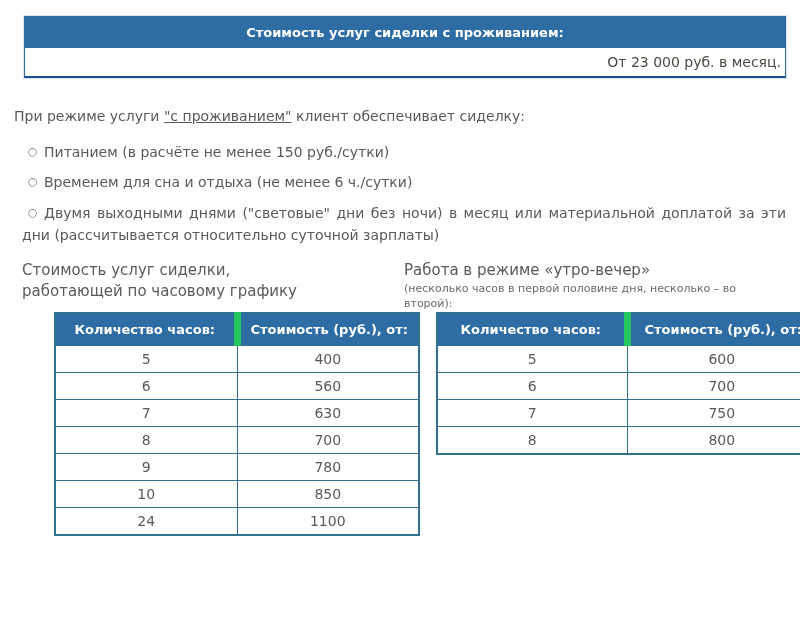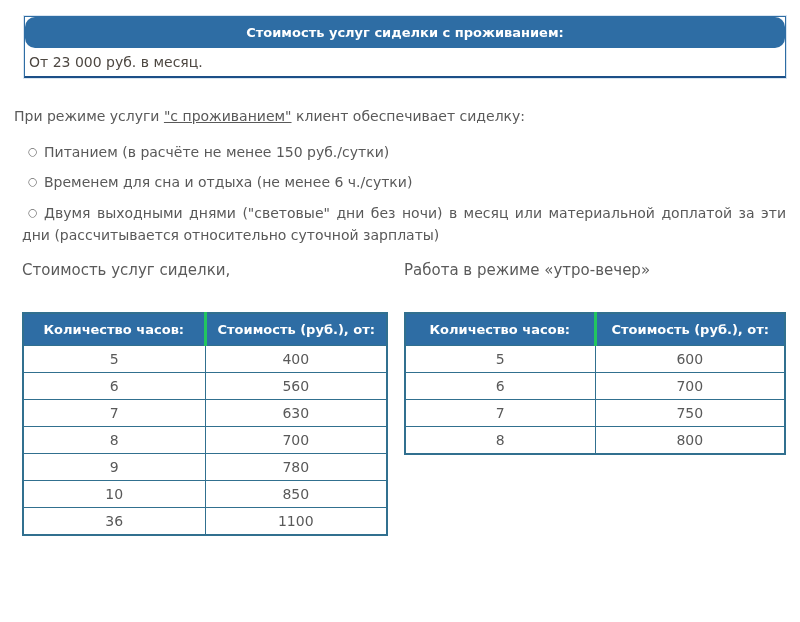--- a/index.html
+++ b/index.html
@@ -19,27 +19,26 @@
     border-bottom: 2px solid #1c4f87;
     outline: 1px solid #d9e5f1;
   }
   .banner-header {
     background: #2e6da4;
     color: #ffffff;
     font-size: 13px;
     font-weight: bold;
     text-align: center;
     padding: 8px 4px;
-    border-radius: 10px;
   }
   .banner-value {
     background: #ffffff;
     color: #4d4741;
     font-size: 14px;
-    text-align: left;
+    text-align: right;
     padding: 6px 4px;
   }
 
   
   .intro {
     margin: 29px 14px 0 14px;
     font-size: 14px;
     line-height: 1.4;
   }
   .intro .live-in-link {
@@ -90,33 +89,34 @@
   .tbl-subtitle {
     font-size: 11px;
     color: #6a6a6a;
     line-height: 1.4;
   }
 
   table.price {
     width: 100%;
     border-collapse: collapse;
     border: 2px solid #31708f;
+    margin-left: 32px;
   }
   table.price th {
     background: #2e6da4;
     color: #ffffff;
     font-size: 13px;
     font-weight: bold;
     text-align: center;
     padding: 8px 2px;
     border: 1px solid #2e6da4;
     border-bottom: 1px solid #31708f;
     width: 50%;
   }
-  table.price th + th { border-left: 3px solid #22c55e; }
+  table.price th + th { border-left: 7px solid #22c55e; }
   table.price td {
     background: #ffffff;
     color: #595959;
     font-size: 14px;
     text-align: center;
     padding: 5px 2px;
     border: 1px solid #31708f;
     width: 50%;
   }
 </style>
@@ -134,20 +134,21 @@
   <li><span class="marker">○</span><span>Питанием (в расчёте не менее 150 руб./сутки)</span></li>
   <li><span class="marker">○</span><span>Временем для сна и отдыха (не менее 6 ч./сутки)</span></li>
   <li><span class="marker">○</span><span>Двумя выходными днями ("световые" дни без ночи) в месяц или материальной доплатой за эти дни (рассчитывается относительно суточной зарплаты)</span></li>
 </ul>
 
 <div class="tables-row">
 
   <div class="col-left">
     <div class="tbl-title">
       <div>Стоимость услуг сиделки,</div>
+      <div>работающей по часовому графику</div>
     </div>
     <table class="price">
       <thead>
         <tr>
           <th>Количество часов:</th>
           <th>Стоимость (руб.), от:</th>
         </tr>
       </thead>
       <tbody>
         <tr>
@@ -168,30 +169,31 @@
           </tr>
         <tr>
             <td>9</td>
             <td>780</td>
           </tr>
         <tr>
             <td>10</td>
             <td>850</td>
           </tr>
         <tr>
-            <td>36</td>
+            <td>24</td>
             <td>1100</td>
           </tr>
       </tbody>
     </table>
   </div>
 
   <div class="col-right">
     <div class="tbl-title">
       <div>Работа в режиме «утро-вечер»</div>
+      <div class="tbl-subtitle">(несколько часов в первой половине дня, несколько – во второй):</div>
     </div>
     <table class="price">
       <thead>
         <tr>
           <th>Количество часов:</th>
           <th>Стоимость (руб.), от:</th>
         </tr>
       </thead>
       <tbody>
         <tr>

